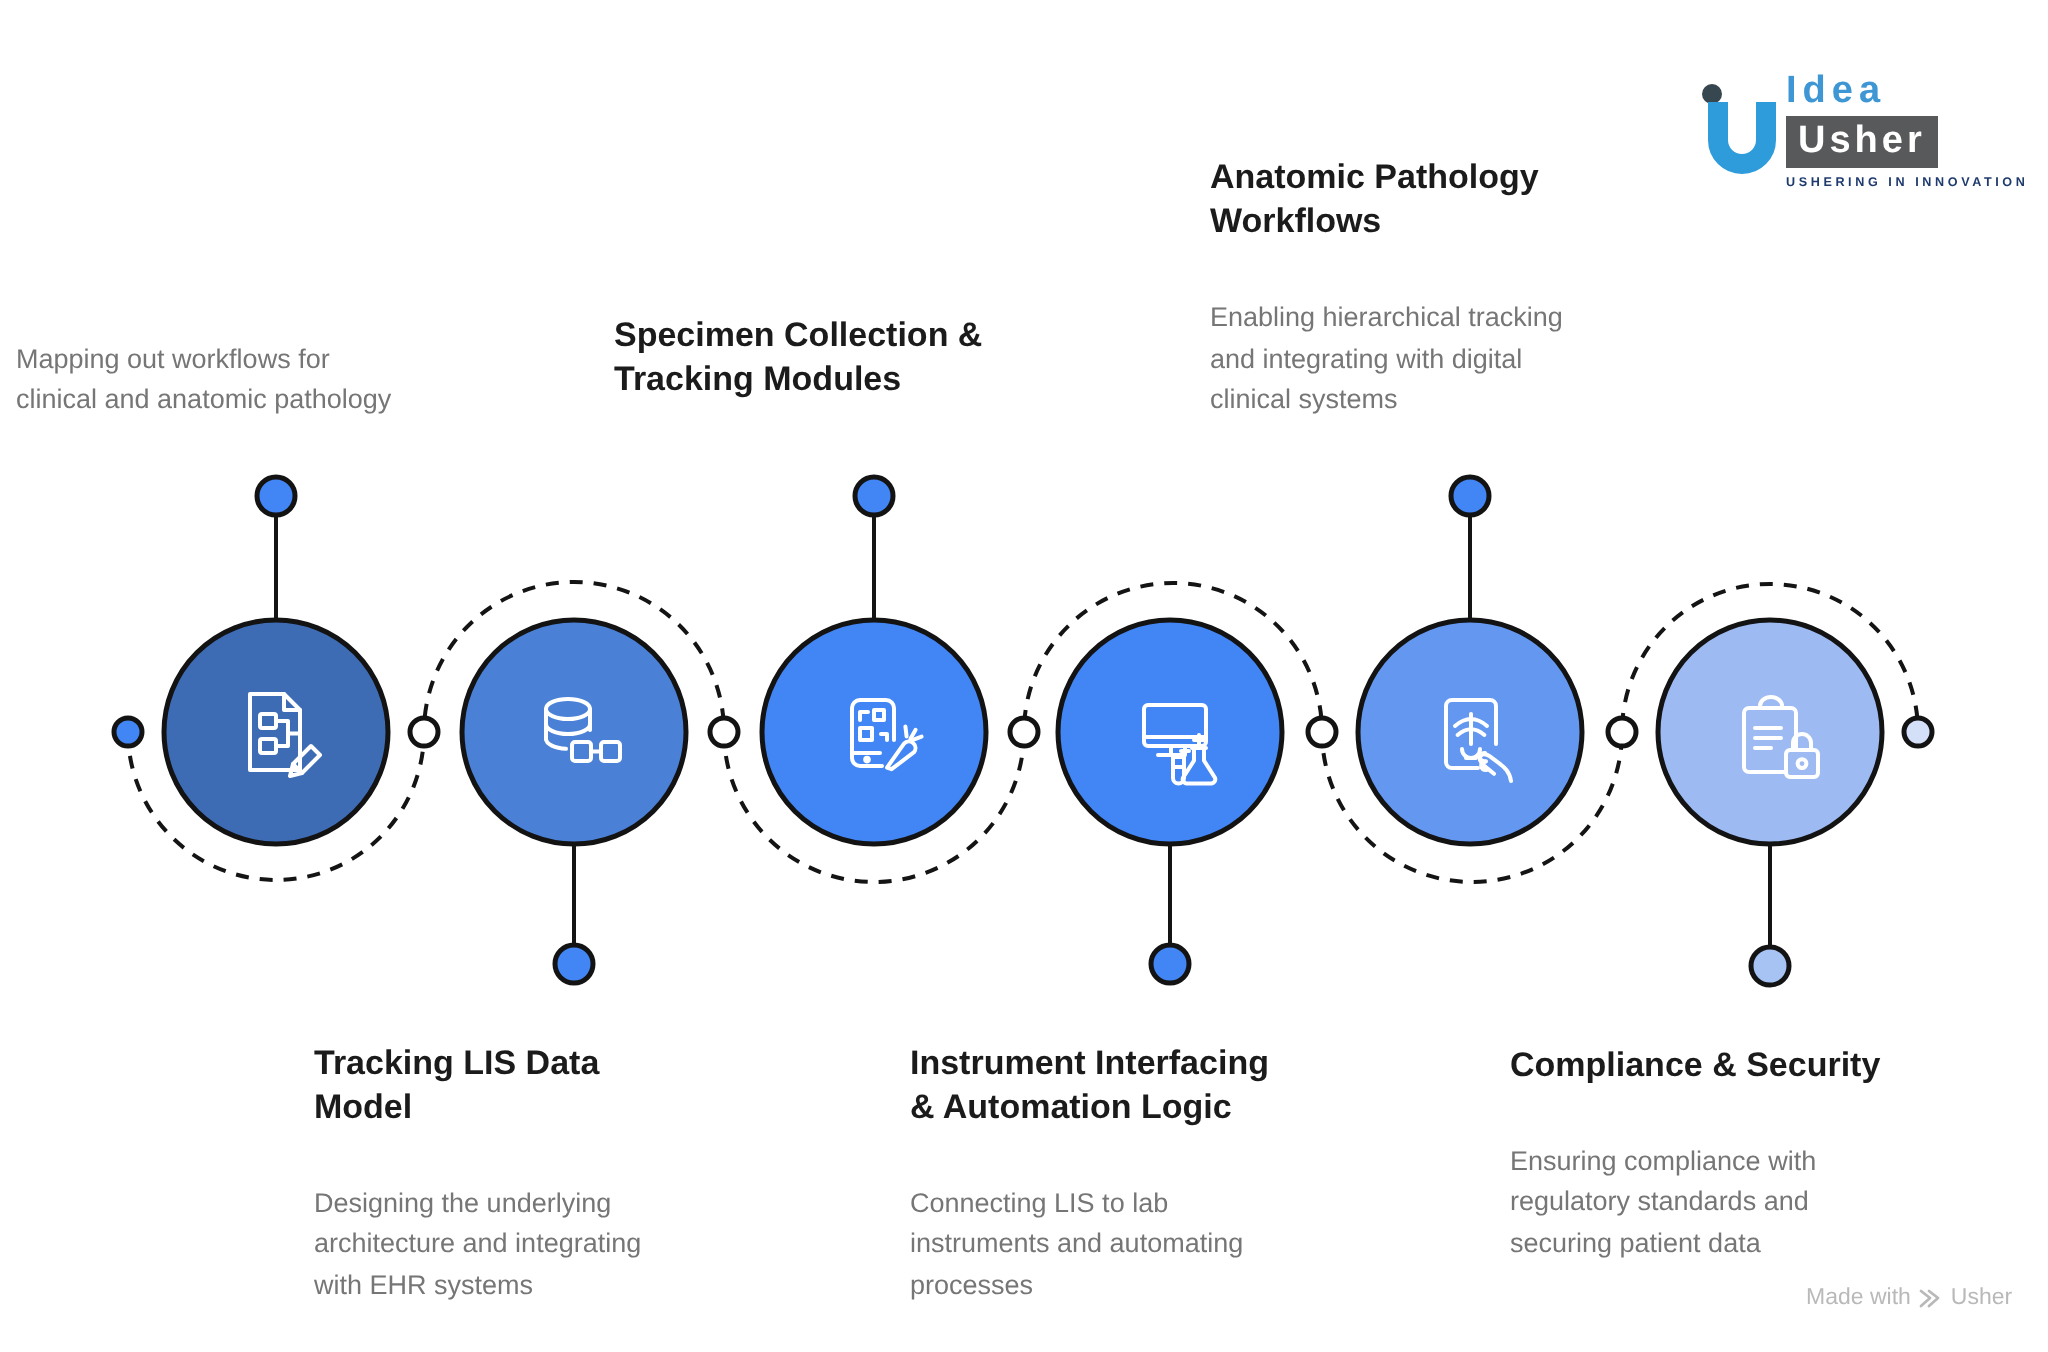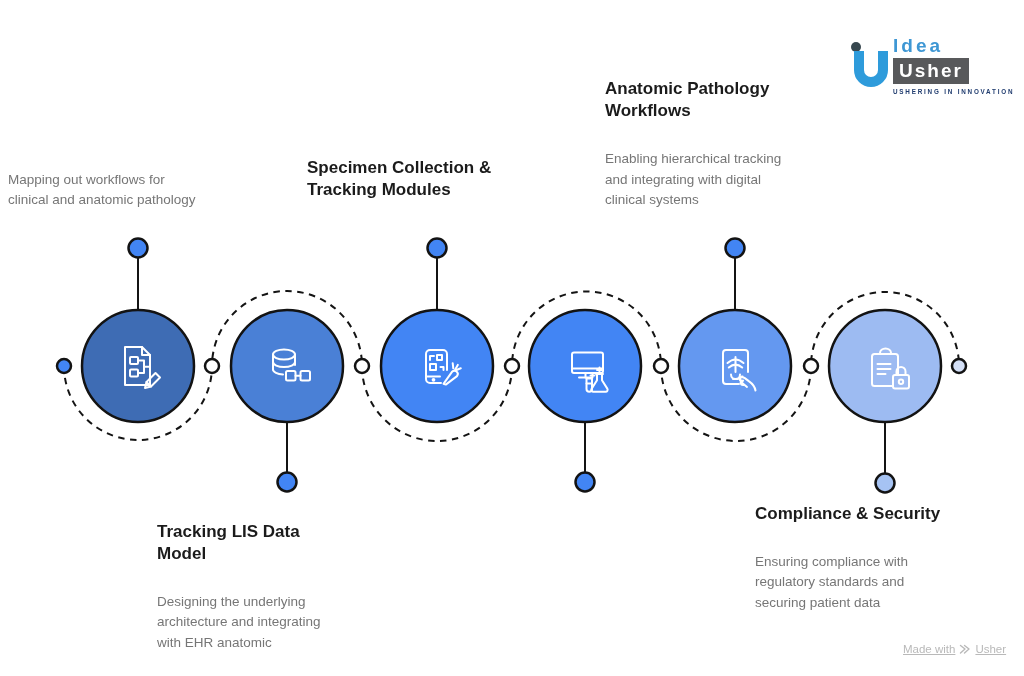--- a/index.html
+++ b/index.html
@@ -11,37 +11,37 @@
 
   .step-text { position:absolute; text-align:left; white-space:pre-line; width:260px; }
   .step-title { font-size:17px; font-weight:bold; color:#1b1b1b; line-height:1.3; margin:0 0 9px 0; }
   .step-desc  { font-size:13.5px; color:#767676; line-height:1.5; margin:0; }
 
   .txt-1 { left:8px;   bottom:448px; }
   .txt-3 { left:307px; bottom:448px; }
   .txt-5 { left:605px; bottom:448px; }
   .txt-2 { left:157px; top:503px; }
   .txt-4 { left:455px; top:503px; }
-  .txt-6 { left:755px; top:485px; }
+  .txt-6 { left:755px; top:504px; }
 
   .icon { position:absolute; width:56px; height:56px; top:338px; }
   .ic-1 { left:110px; } .ic-2 { left:259px; } .ic-3 { left:409px; }
   .ic-4 { left:558px; } .ic-5 { left:707px; } .ic-6 { left:857px; }
   .icon svg path, .icon svg rect, .icon svg ellipse, .icon svg circle {
     vector-effect:non-scaling-stroke;
   }
 
   .logo { position:absolute; left:845px; top:36px; display:flex; align-items:flex-start; gap:4px; }
   .logo-idea  { color:#3e97d4; font-weight:bold; font-size:19px; letter-spacing:3px; line-height:1; }
   .logo-usher { background:#58595b; color:#ffffff; font-weight:bold; font-size:19px; letter-spacing:2px;
                 line-height:1; padding:3px 6px 4px 6px; margin-top:3px; display:inline-block; }
   .logo-tagline { color:#1f3b6e; font-weight:bold; font-size:6.3px; letter-spacing:1.8px; margin-top:4px; }
 
   .madewith { position:absolute; left:903px; top:643px; display:flex; align-items:center; gap:4px;
-              color:#b9b9b9; font-size:11.5px;text-decoration:underline; }
+              color:#b9b9b9; font-size:11.5px; }
 </style>
 </head>
 <body>
 
 <div class="canvas">
 
   <svg class="scene" width="1024" height="676">
 
     <path d="M64 366 A74 74 0 0 0 212 366 A75 75 0 0 1 362 366 A75 75 0 0 0 512 366 A74.5 74.5 0 0 1 661 366 A75 75 0 0 0 811 366 A74 74 0 0 1 959 366" fill="none" stroke="#141414" stroke-width="2" stroke-dasharray="6.5 5.5"></path>
 
@@ -158,25 +158,32 @@
 
   <div class="step-text txt-1">
     <p class="step-desc">Mapping out workflows for
 clinical and anatomic pathology</p>
   </div>
   <div class="step-text txt-2">
     <p class="step-title">Tracking LIS Data
 Model</p>
     <p class="step-desc">Designing the underlying
 architecture and integrating
-with EHR anatomic</p>
+with EHR systems</p>
   </div>
   <div class="step-text txt-3">
     <p class="step-title">Specimen Collection &amp;
 Tracking Modules</p>
+  </div>
+  <div class="step-text txt-4">
+    <p class="step-title">Instrument Interfacing
+&amp; Automation Logic</p>
+    <p class="step-desc">Connecting LIS to lab
+instruments and automating
+processes</p>
   </div>
   <div class="step-text txt-5">
     <p class="step-title">Anatomic Pathology
 Workflows</p>
     <p class="step-desc">Enabling hierarchical tracking
 and integrating with digital
 clinical systems</p>
   </div>
   <div class="step-text txt-6">
     <p class="step-title">Compliance &amp; Security</p>

